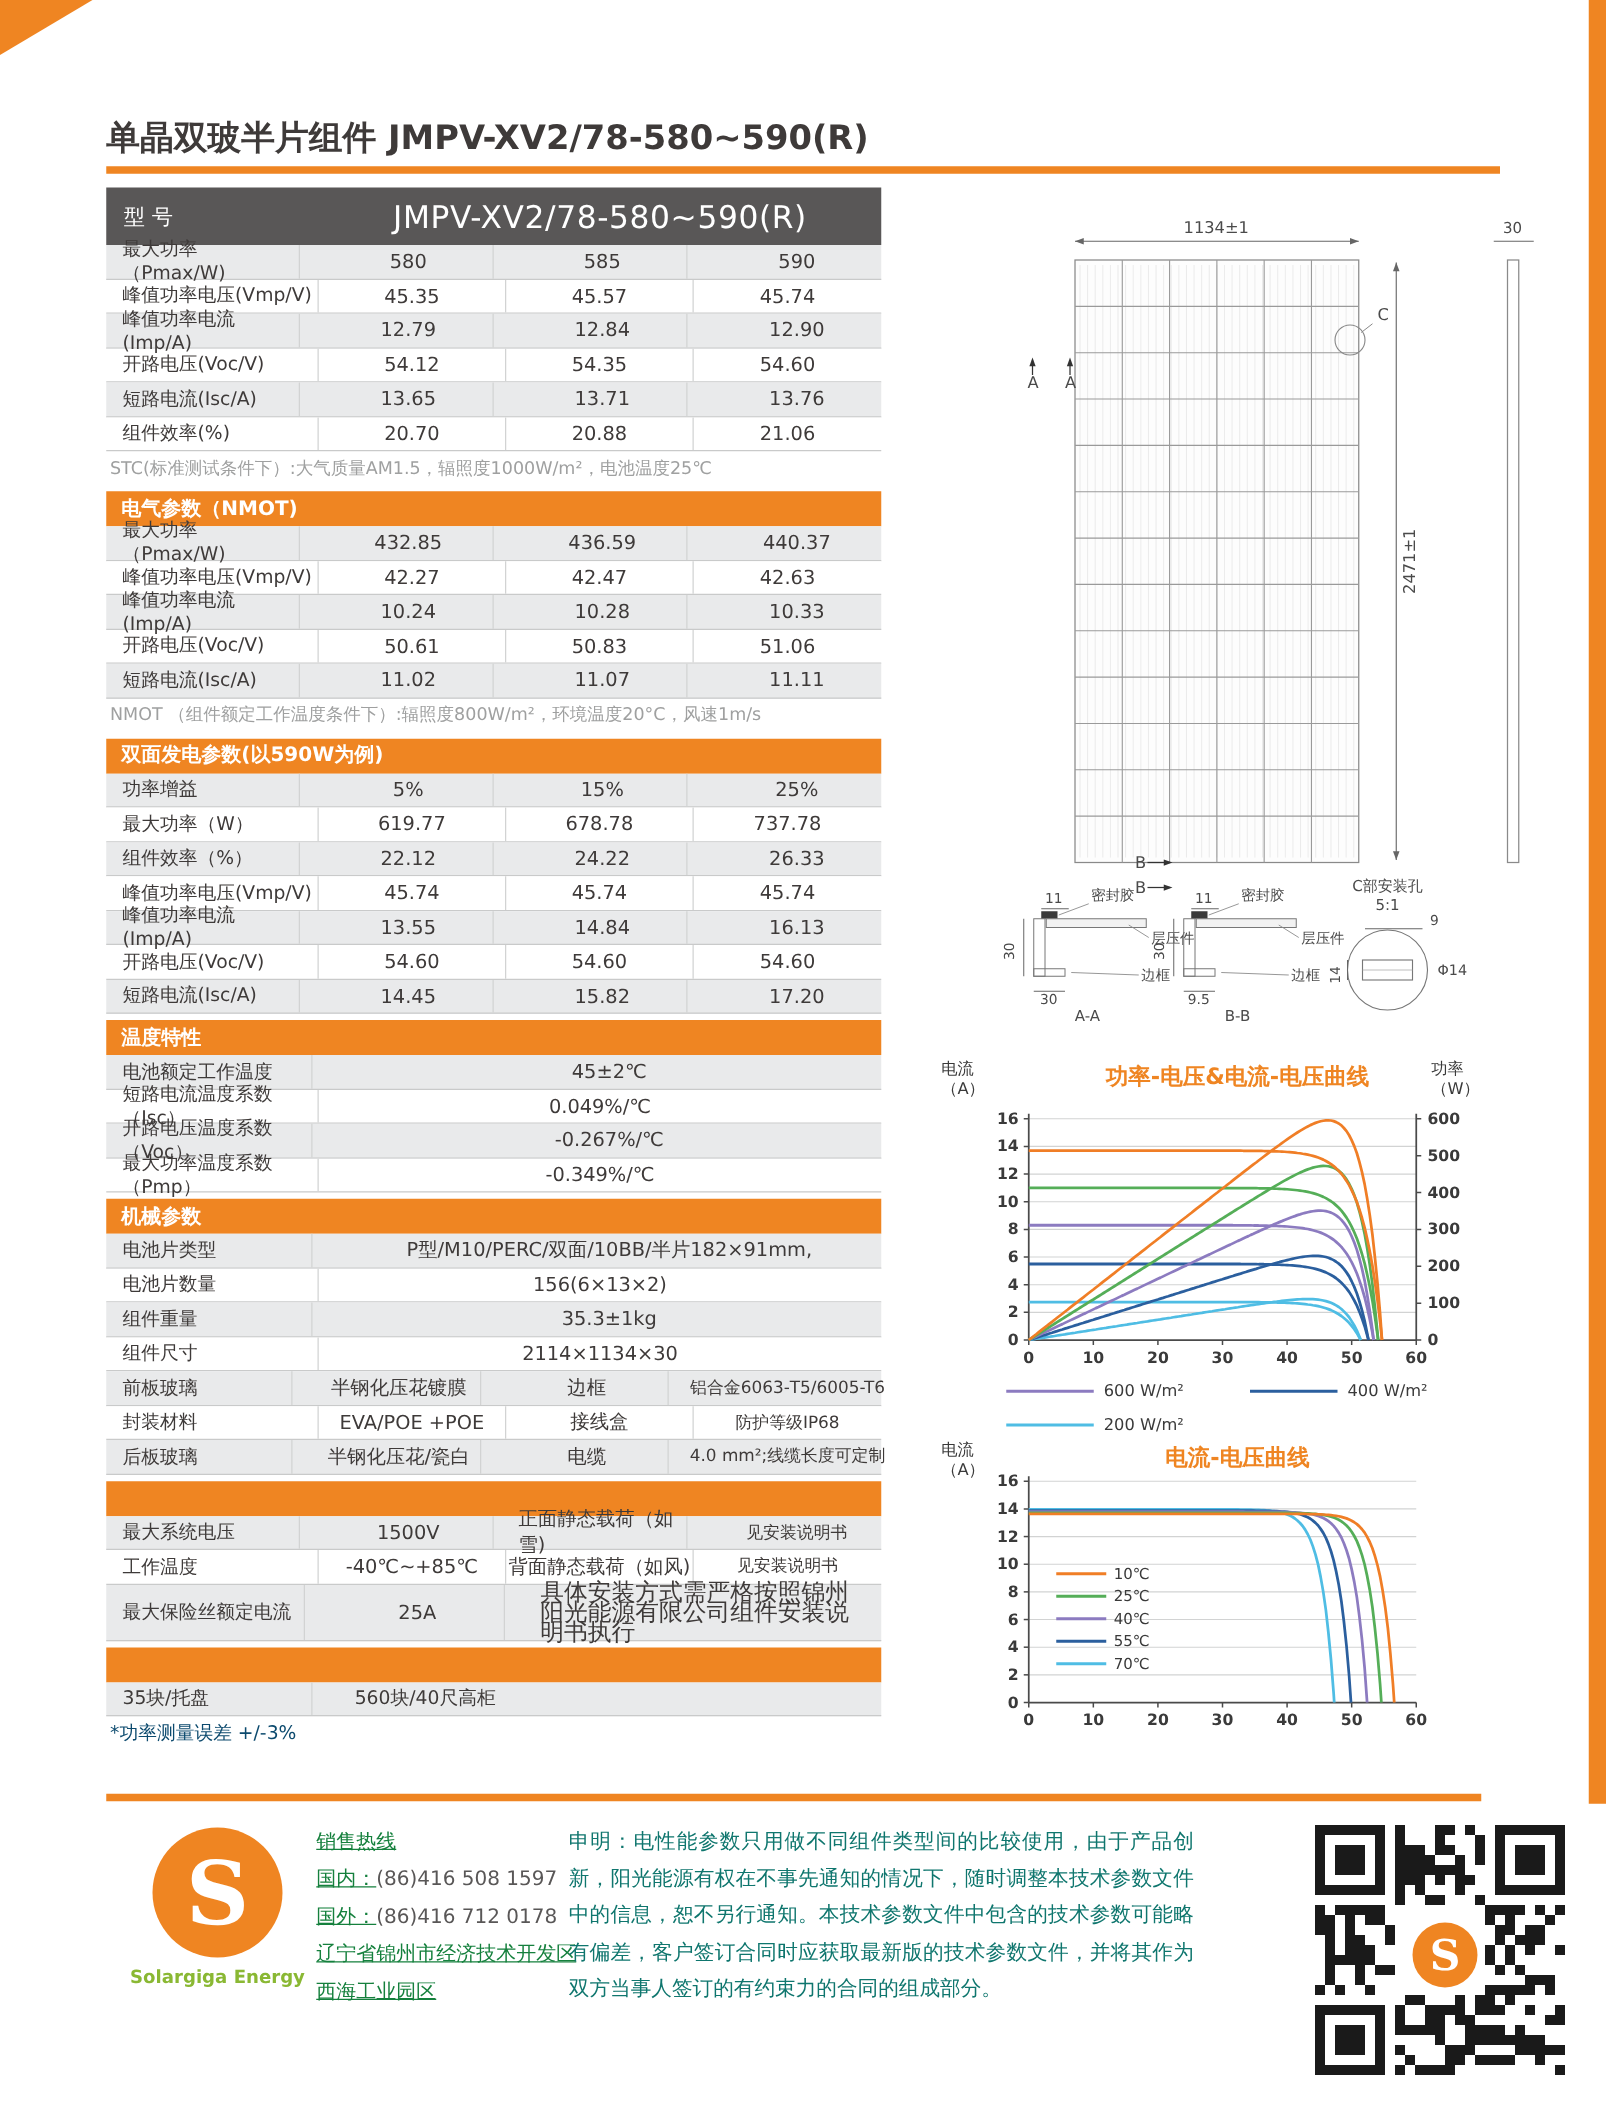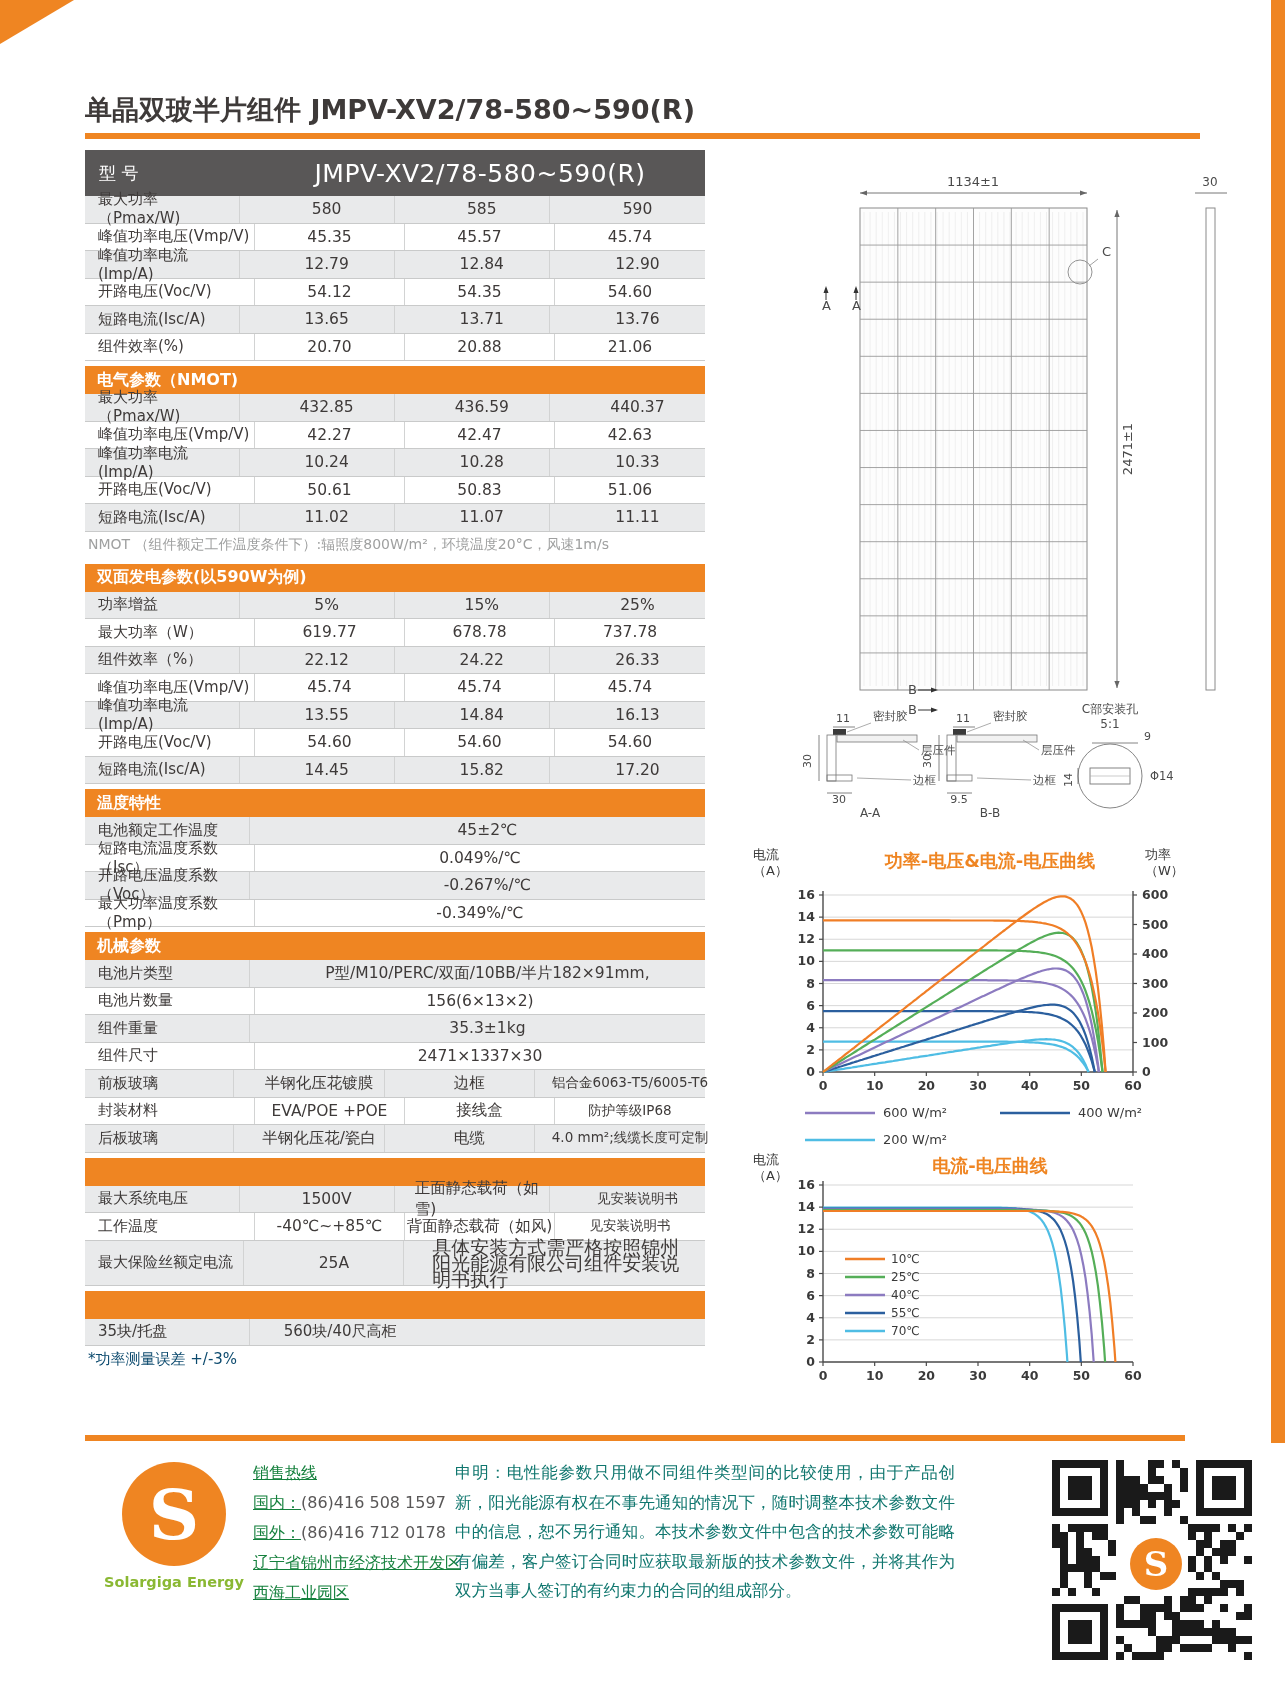--- a/index.html
+++ b/index.html
@@ -87,20 +87,21 @@
           <div class="cell cv">13.65</div>
           <div class="cell cv">13.71</div>
           <div class="cell cv">13.76</div>
         </div>
         <div class="row">
           <div class="cell cl">组件效率(%)</div>
           <div class="cell cv">20.70</div>
           <div class="cell cv">20.88</div>
           <div class="cell cv">21.06</div>
         </div>
+        <div class="note">STC(标准测试条件下）:大气质量AM1.5，辐照度1000W/m²，电池温度25℃</div>
         <div class="sh">电气参数（NMOT)</div>
         <div class="row g">
           <div class="cell cl">最大功率（Pmax/W)</div>
           <div class="cell cv">432.85</div>
           <div class="cell cv">436.59</div>
           <div class="cell cv">440.37</div>
         </div>
         <div class="row">
           <div class="cell cl">峰值功率电压(Vmp/V)</div>
           <div class="cell cv">42.27</div>
@@ -194,21 +195,21 @@
         <div class="row">
           <div class="cell cl">电池片数量</div>
           <div class="cell cm">156(6×13×2)</div>
         </div>
         <div class="row g">
           <div class="cell cl">组件重量</div>
           <div class="cell cm">35.3±1kg</div>
         </div>
         <div class="row">
           <div class="cell cl">组件尺寸</div>
-          <div class="cell cm">2471×1337×30</div>
+          <div class="cell cm">2114×1134×30</div>
         </div>
         <div class="row g">
           <div class="cell cl">前板玻璃</div>
           <div class="cell cv">半钢化压花镀膜</div>
           <div class="cell cv">边框</div>
           <div class="cell cv small">铝合金6063-T5/6005-T6</div>
         </div>
         <div class="row">
           <div class="cell cl">封装材料</div>
           <div class="cell cv">EVA/POE +POE</div>

